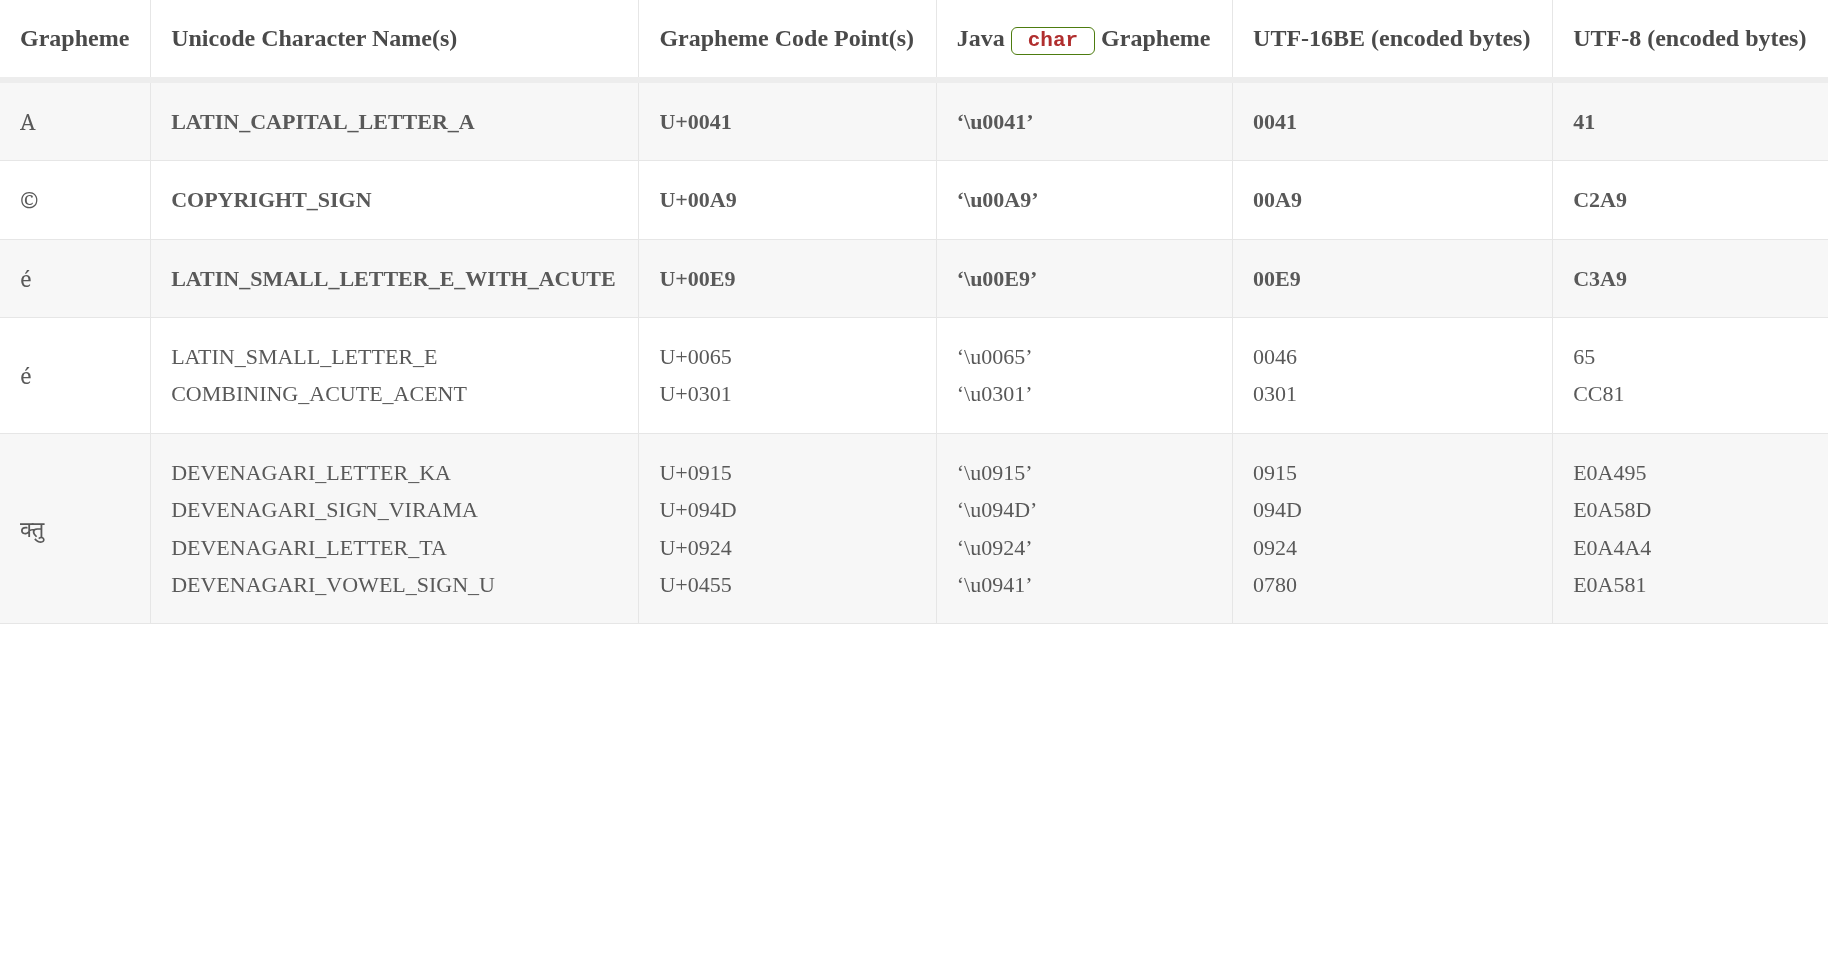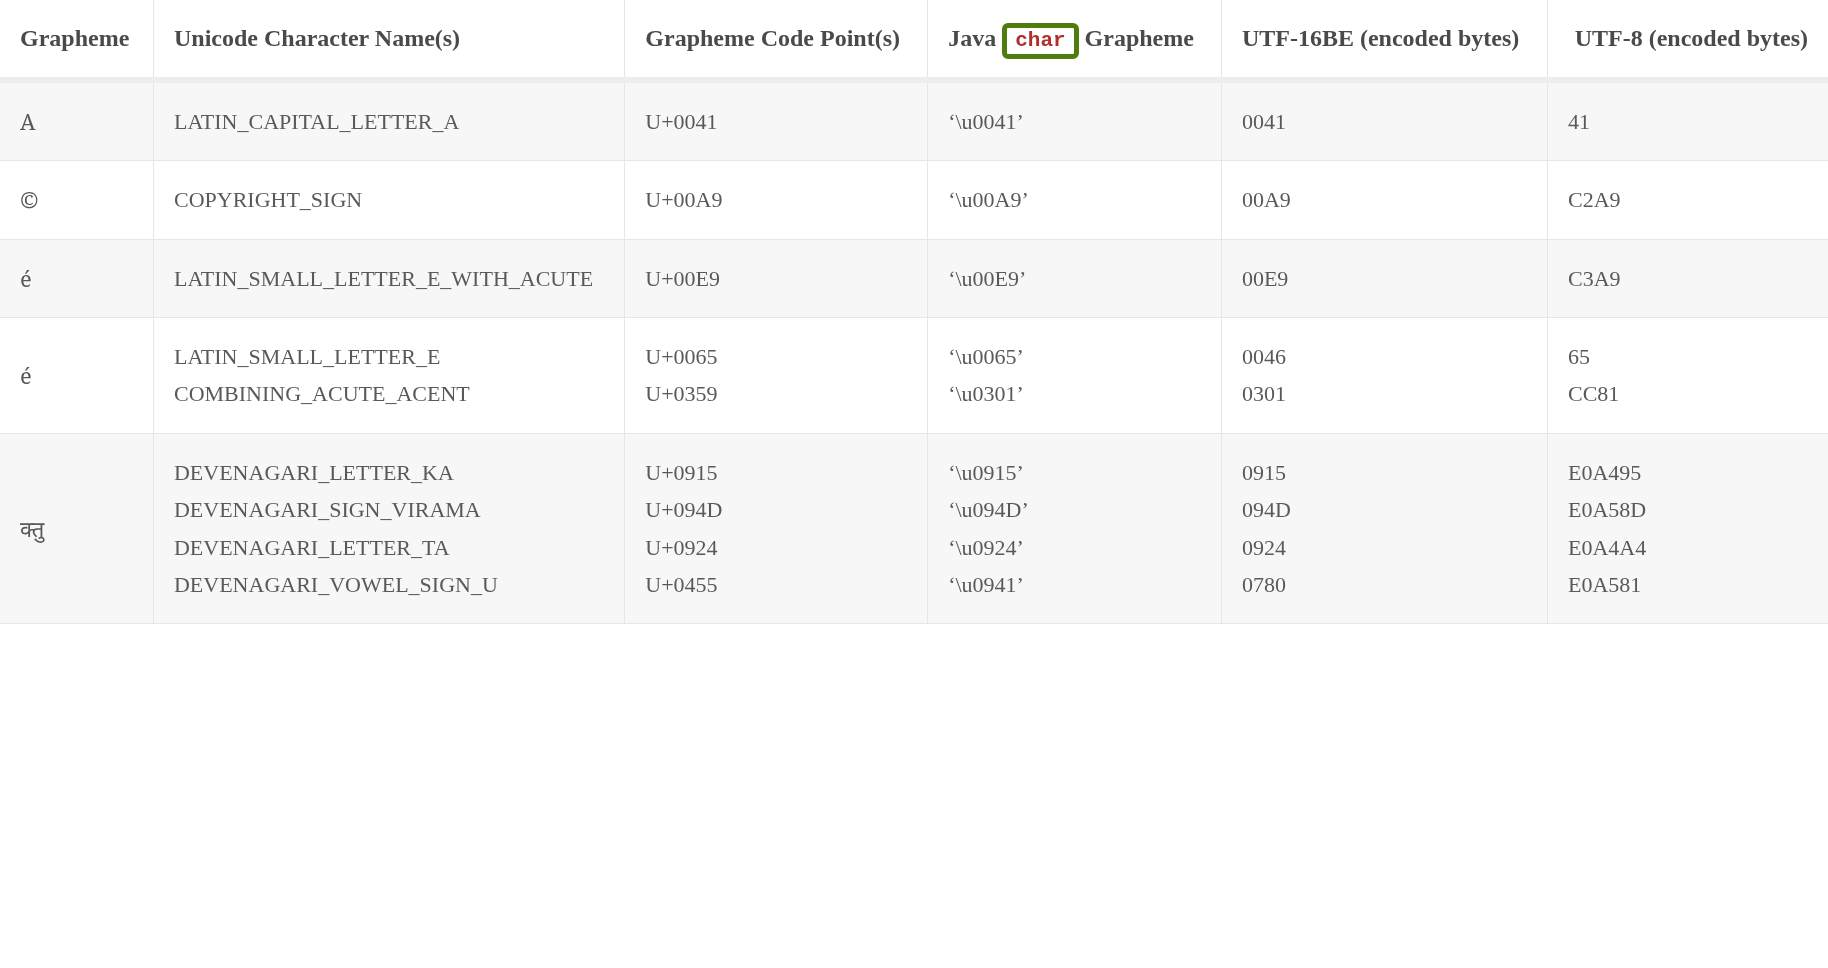--- a/index.html
+++ b/index.html
@@ -21,21 +21,21 @@
     color: #4a4a4a;
     padding: 18px 20px;
     vertical-align: middle;
     border: 1px solid #e6e6e6;
     border-top: none;
     background: #ffffff;
     line-height: 1.7;
     font-size: 24px;
   }
   thead th:first-child { border-left: none; }
-  thead th:last-child  { border-right: none; text-align: right; }
+  thead th:last-child  { border-right: none; }
   thead tr {
     border-bottom: 6px solid #ededed;
   }
   tbody td {
     padding: 20px 20px;
     border: 1px solid #e6e6e6;
     vertical-align: middle;
     color: #595959;
     line-height: 1.7;
     font-size: 22px;
@@ -44,26 +44,26 @@
   tbody td:last-child  { border-right: none; }
   tbody tr:nth-child(odd)  td { background: #f7f7f7; }
   tbody tr:nth-child(even) td { background: #ffffff; }
   .multiline > div { white-space: nowrap; }
   .grapheme-cell { font-family: Georgia, 'Noto Serif', serif; }
   code.inline-code {
     font-family: 'Courier New', Courier, monospace;
     font-weight: 700;
     color: #b02e2e;
     background: #ffffff;
-    border: 5px solid #4d7c0f;
+    border: 1px solid #4d7c0f;
     border-radius: 6px;
-    padding: 1px 8px 2px;
+    padding: 1px 16px 2px;
     font-size: 21px;
   }
-  .nowrap { white-space: nowrap; }
+  .nowrap { white-space: nowrap; font-weight: bold; }
 </style>
 </head>
 <body>
 
 <table>
   <thead>
     <tr>
       <th>Grapheme</th>
       <th>Unicode Character Name(s)</th>
       <th>Grapheme Code Point(s)</th>
@@ -103,21 +103,21 @@
         <td class="grapheme-cell">é</td>
         <td>
           <div class="multiline">
             <div>LATIN_SMALL_LETTER_E</div>
             <div>COMBINING_ACUTE_ACENT</div>
           </div>
         </td>
         <td>
           <div class="multiline">
             <div>U+0065</div>
-            <div>U+0359</div>
+            <div>U+0301</div>
           </div>
         </td>
         <td>
           <div class="multiline">
             <div>‘\u0065’</div>
             <div>‘\u0301’</div>
           </div>
         </td>
         <td>
           <div class="multiline">

